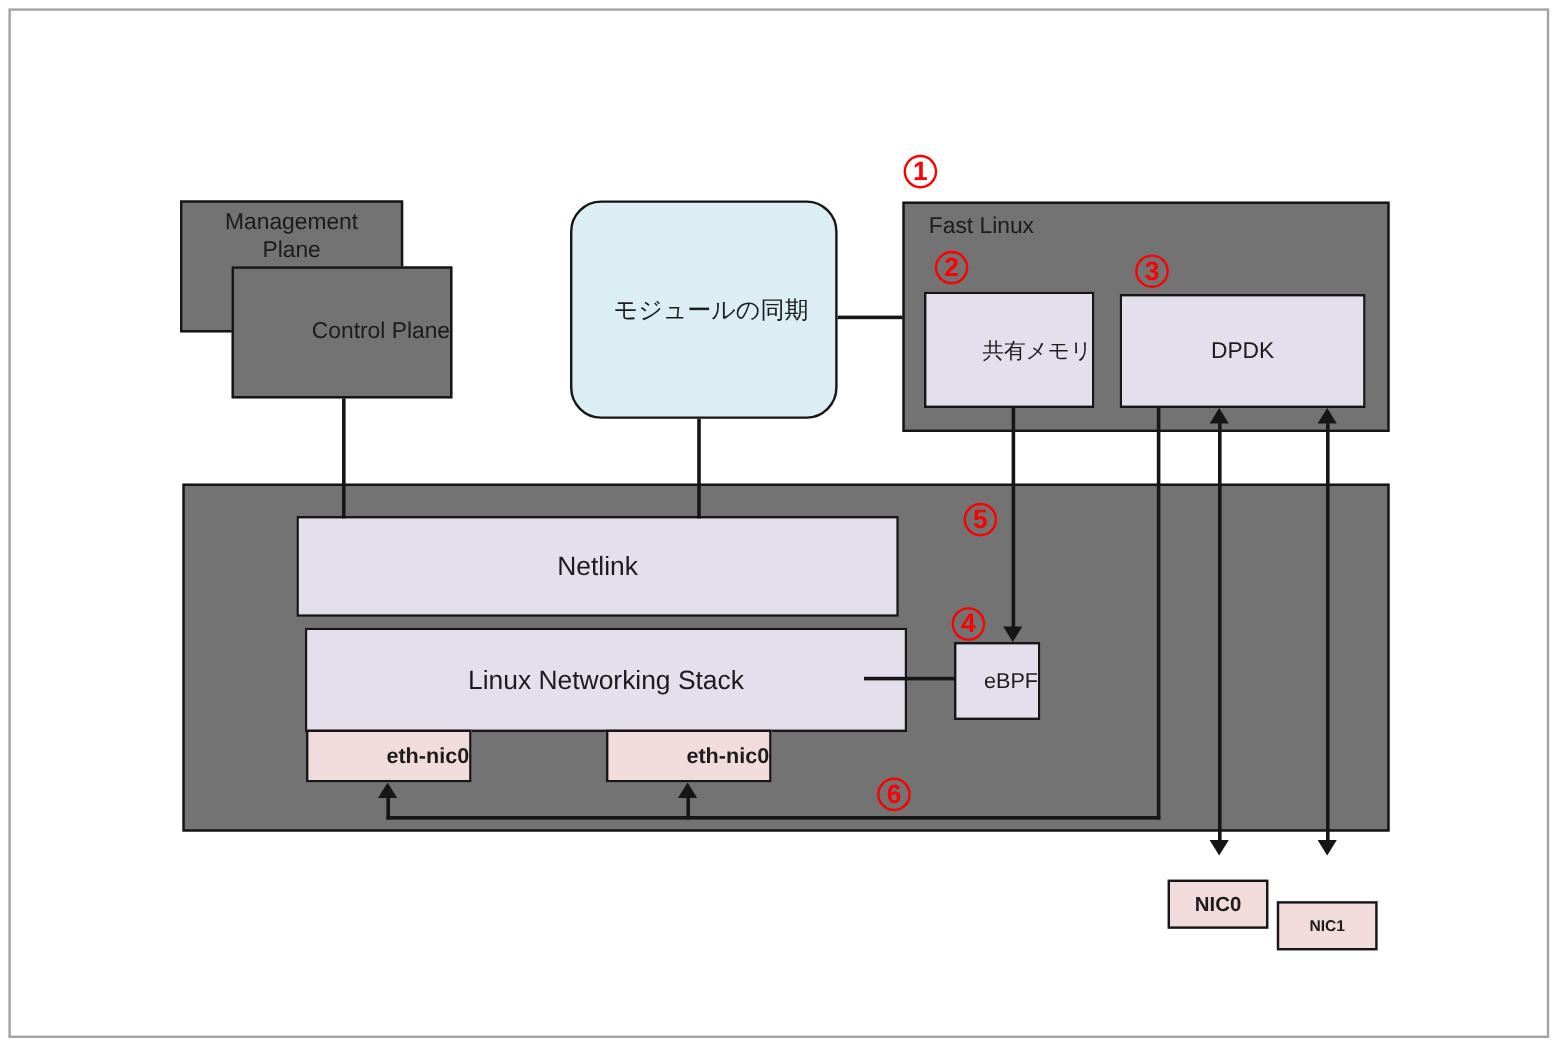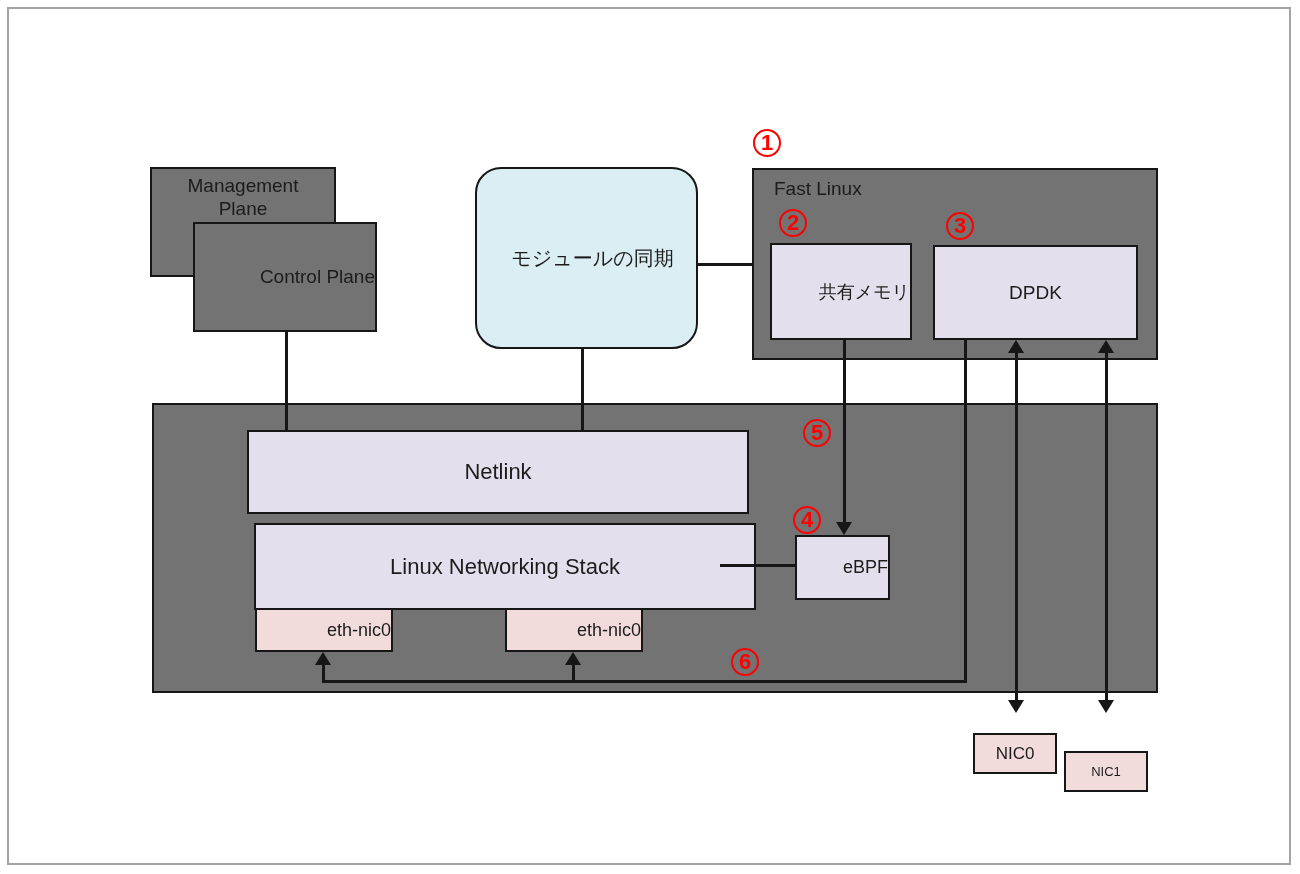--- a/index.html
+++ b/index.html
@@ -3,21 +3,21 @@
 <meta charset="utf-8">
 <style>
   html,body{margin:0;padding:0;background:#ffffff;}
   body{font-family:"Liberation Sans","DejaVu Sans",sans-serif;}
   .frame{position:relative;width:1300px;height:874px;background:#fff;box-sizing:border-box;}
   .outer-border{position:absolute;left:7px;top:7px;width:1284px;height:858px;border:2px solid #a3a3a3;box-sizing:border-box;}
   .node{position:absolute;border:2px solid #161616;box-sizing:border-box;display:flex;align-items:center;justify-content:center;color:#1c1c1c;text-align:center;}
   .green{background:#737373;justify-content:flex-end;}
   .lavender{background:#e4dfec;}
   .blue{background:#daeef3;}
-  .pink{background:#f2dcdb;}
+  .pink{background:#f2dcdb;font-weight:bold;}
   .container-label{position:absolute;left:20px;top:8px;font-size:19px;color:#1c1c1c;}
   .hline,.vline{position:absolute;background:#161616;}
   .hline{height:3px;}
   .vline{width:3px;}
   .arrow{position:absolute;width:0;height:0;}
   .arrow-up{border-left:8px solid transparent;border-right:8px solid transparent;border-bottom:13px solid #161616;}
   .arrow-down{border-left:8px solid transparent;border-right:8px solid transparent;border-top:13px solid #161616;}
   .num{position:absolute;width:28px;height:28px;border:2.5px solid #fe0000;border-radius:50%;color:#fe0000;font-weight:bold;font-size:22px;display:flex;align-items:center;justify-content:center;background:transparent;z-index:30;box-sizing:border-box;}
   .fs18{font-size:18px;justify-content:flex-end;}
   .fs19{font-size:19px;}
@@ -61,21 +61,21 @@
     <span>Linux Networking Stack</span>
   </div>
 
   <div class="node pink fs18" style="left:255px;top:608px;width:138px;height:44px;z-index:4;">
     <span>eth-nic0</span>
   </div>
   <div class="node pink fs18" style="left:505px;top:608px;width:138px;height:44px;z-index:4;">
     <span>eth-nic0</span>
   </div>
 
-  <div class="node lavender fs18" style="left:795px;top:535px;width:95px;height:65px;z-index:3;">
+  <div class="node lavender fs18" style="left:795px;top:535px;width:72px;height:65px;z-index:3;">
     <span>eBPF</span>
   </div>
 
   <div class="node pink" style="left:973px;top:713px;width:84px;height:41px;font-size:17px;z-index:3;margin-top:20px;">
     <span>NIC0</span>
   </div>
   <div class="node pink" style="left:1064px;top:751px;width:84px;height:41px;font-size:13px;z-index:3;">
     <span>NIC1</span>
   </div>
 

